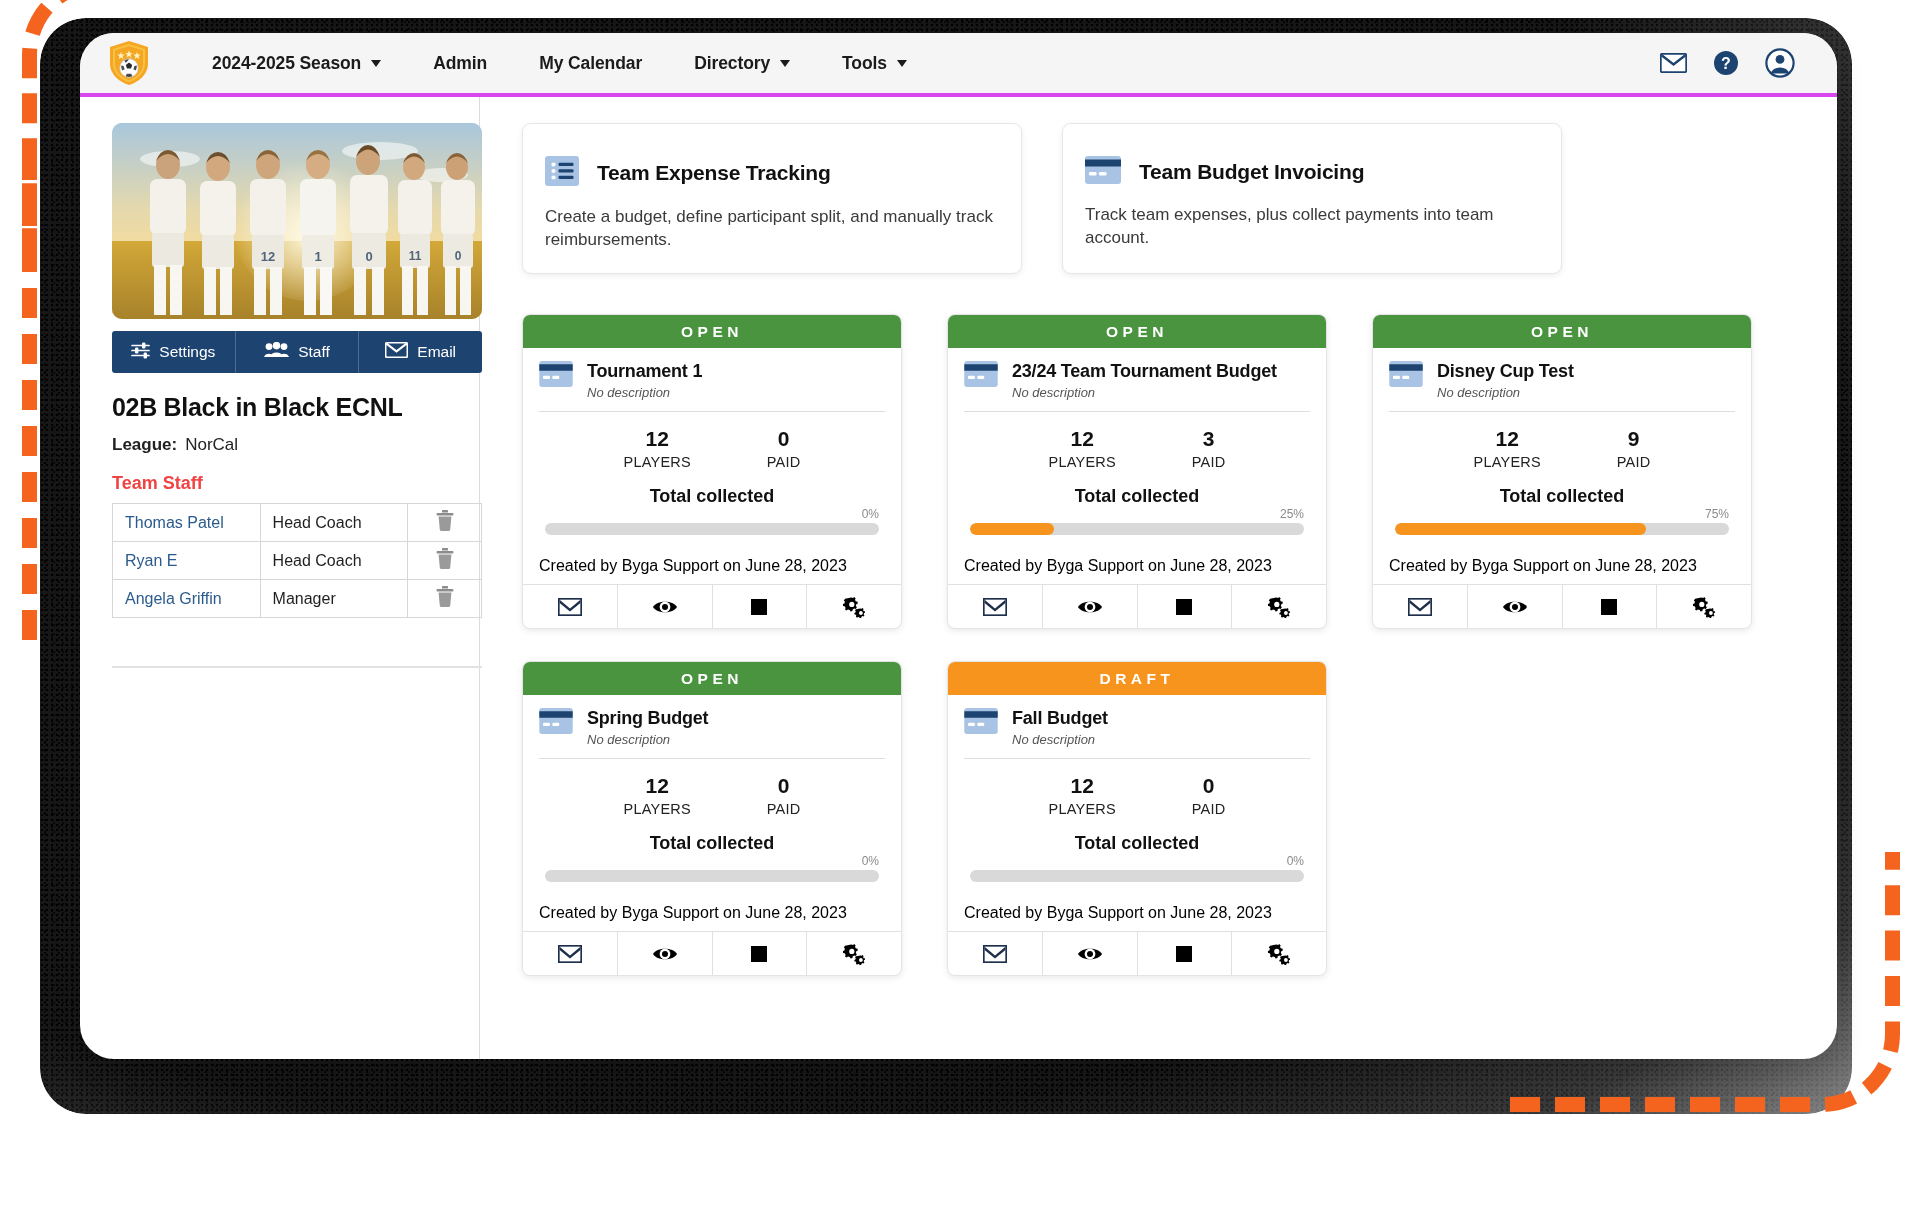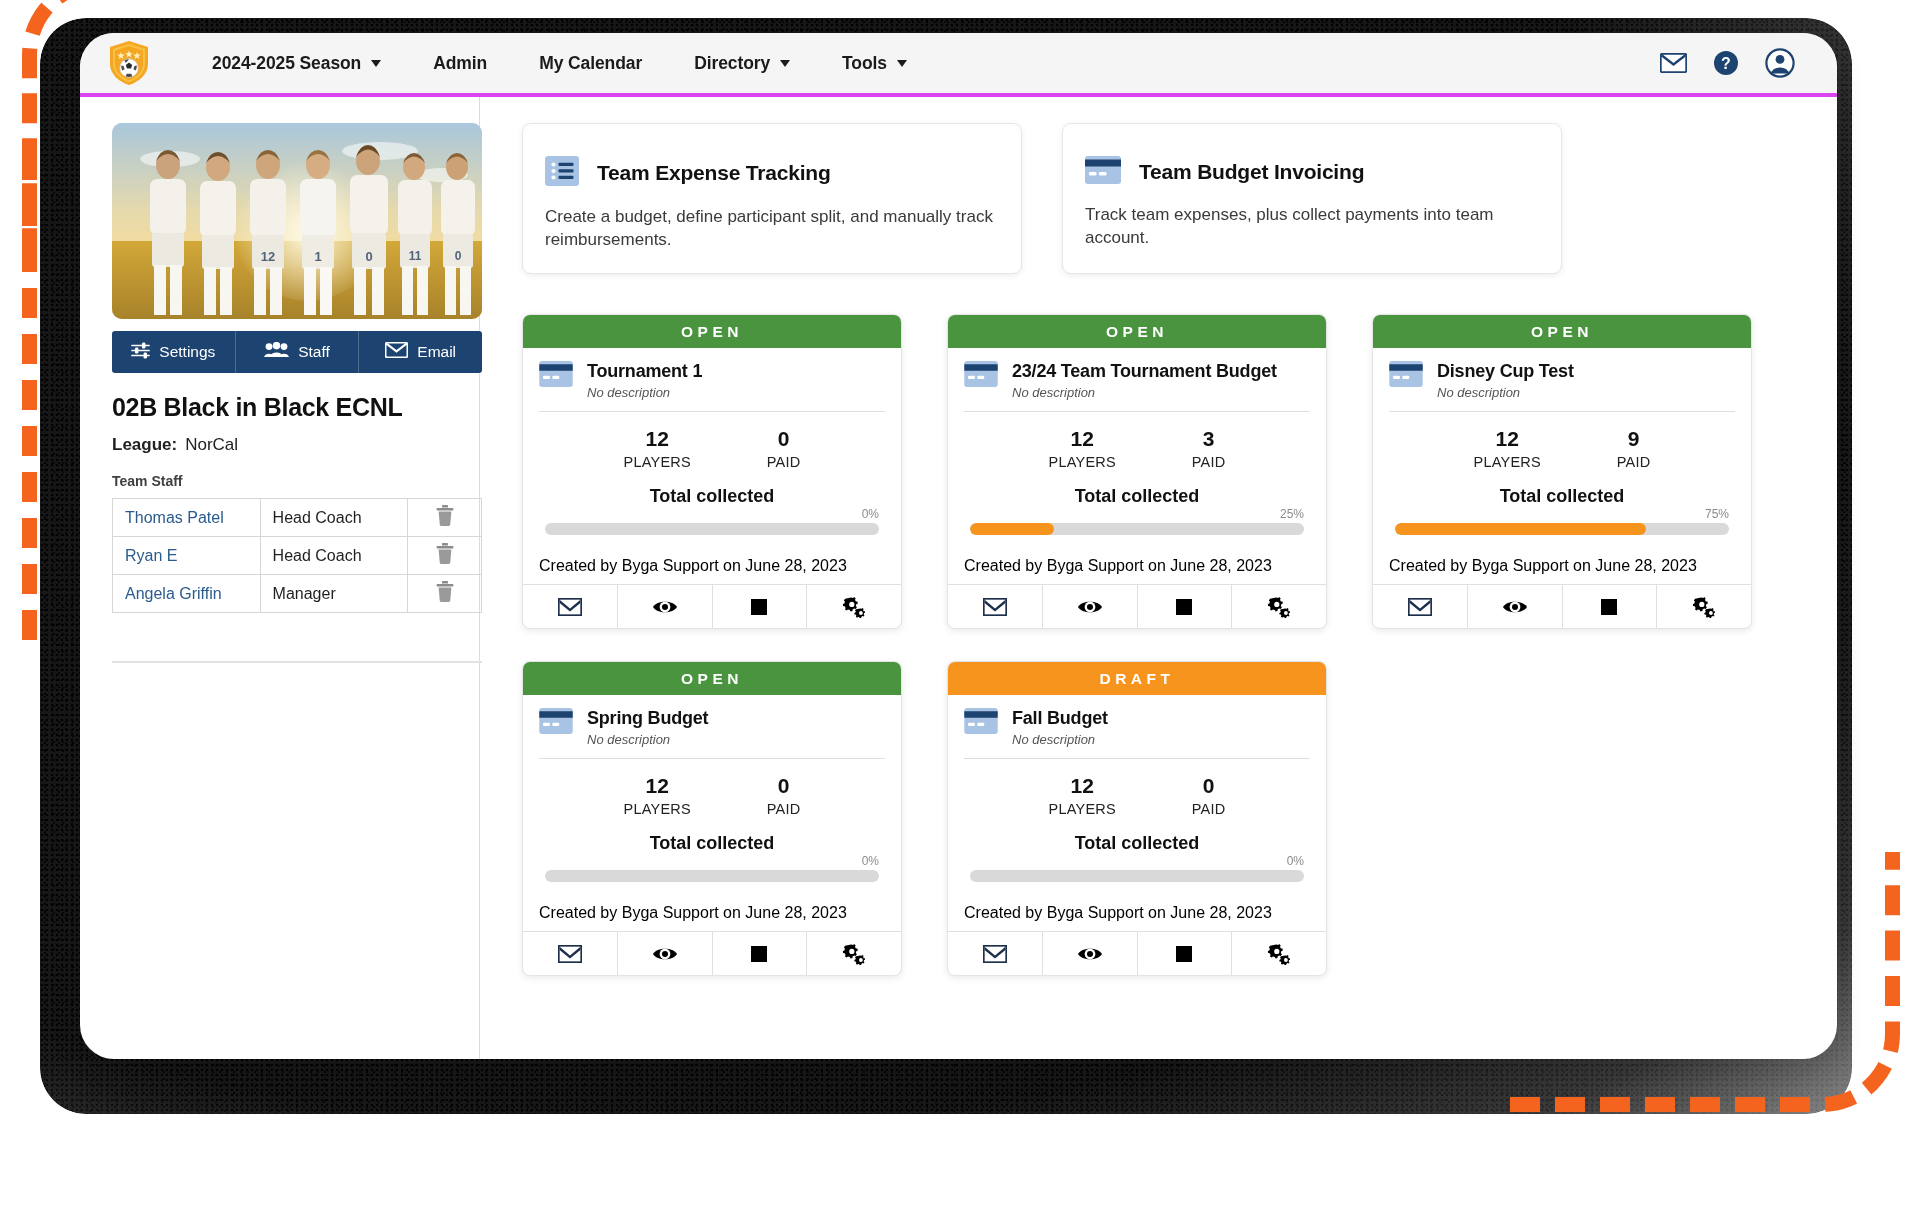--- a/index.html
+++ b/index.html
@@ -197,23 +197,23 @@
   .league-row {
     margin-top: 13px;
     font-size: 17px;
     color: #222;
   }
   .league-row b { font-weight: 700; }
   .league-row span { margin-left: 8px; }
 
   .staff-title {
     margin-top: 18px;
-    font-size: 14px;
+    font-size: 18px;
     font-weight: 700;
-    color: #404040;
+    color: #ef4444;
   }
 
   .staff-table {
     margin-top: 9px;
     width: 370px;
     border-collapse: collapse;
     table-layout: fixed;
   }
   .staff-table td {
     border: 1px solid #d7d7d7;

